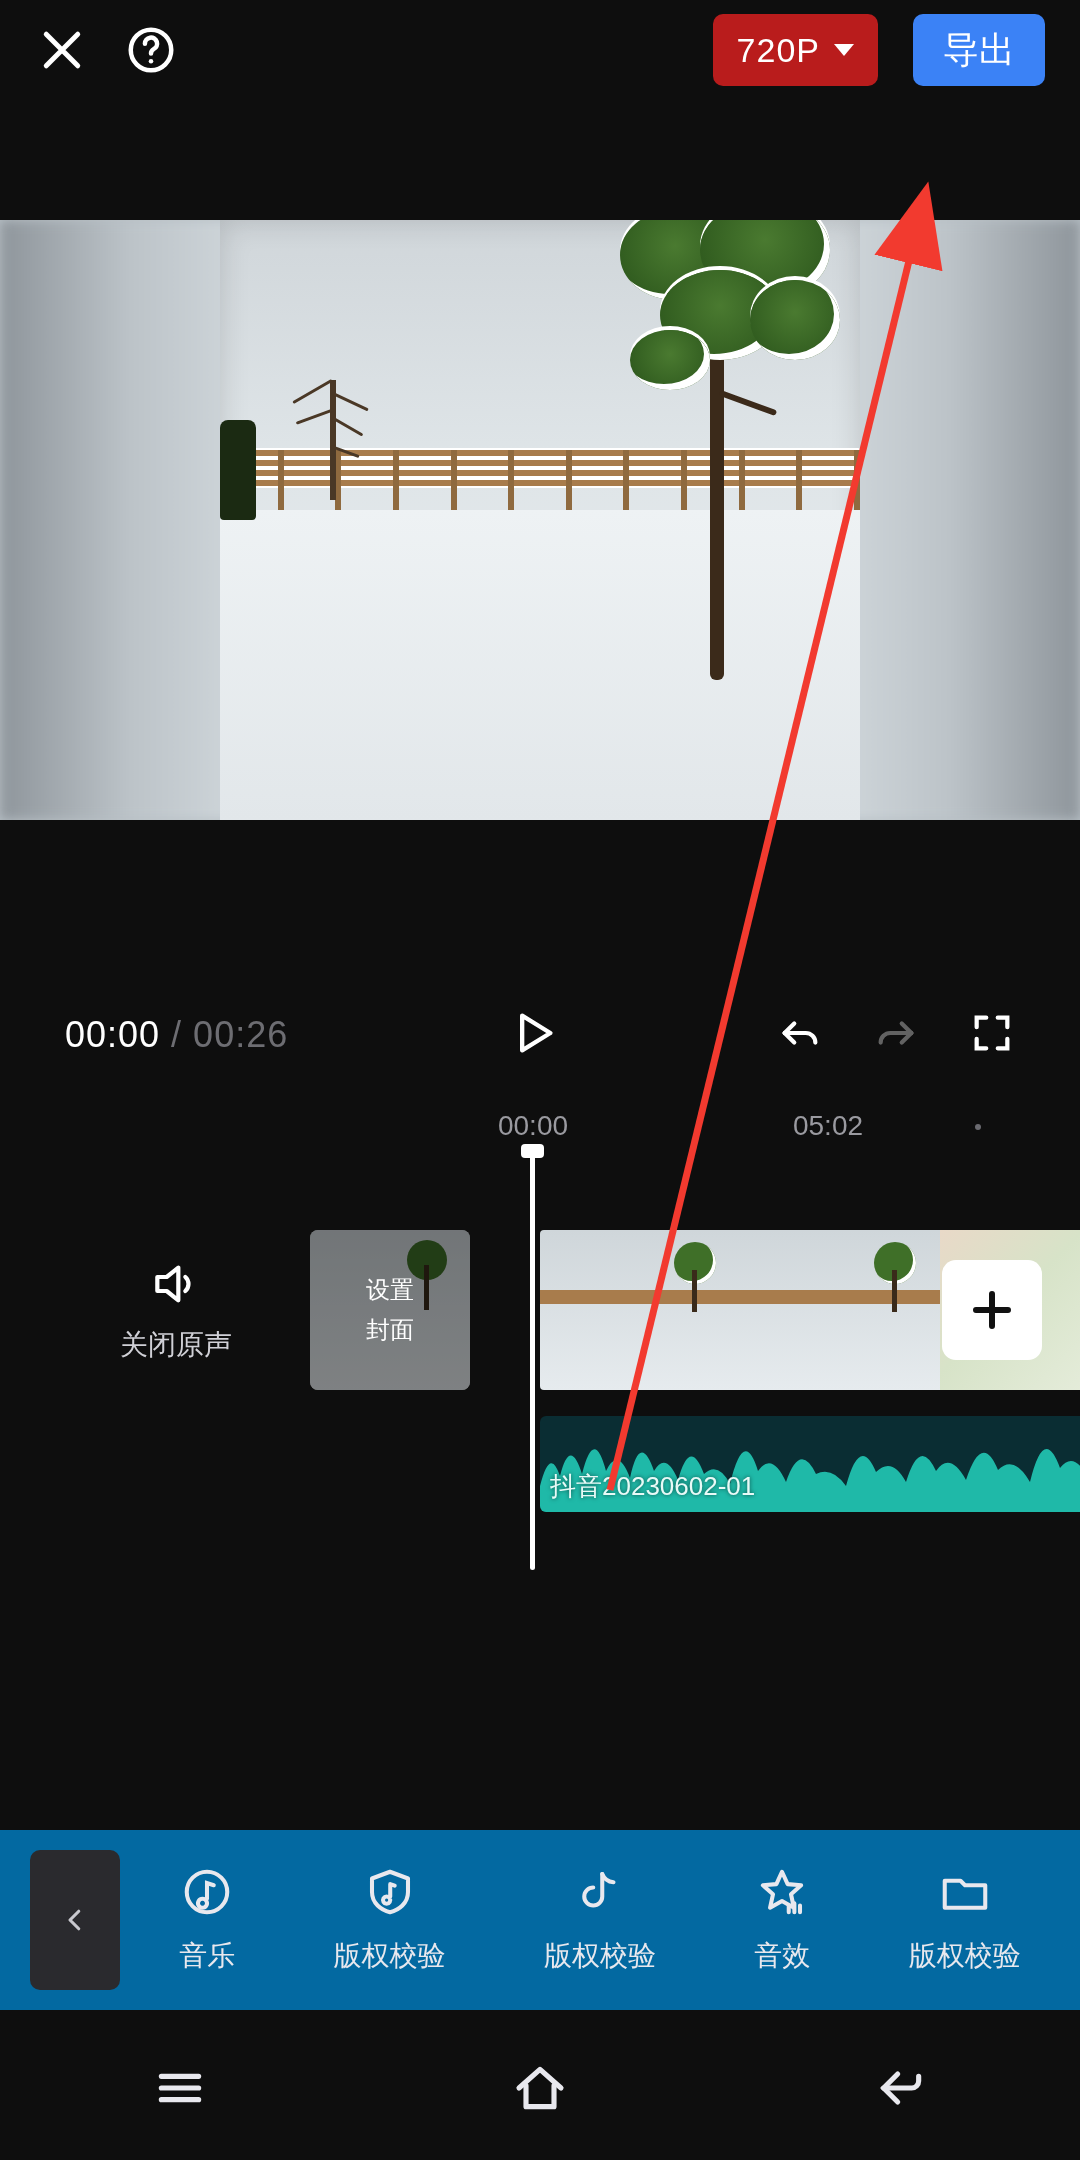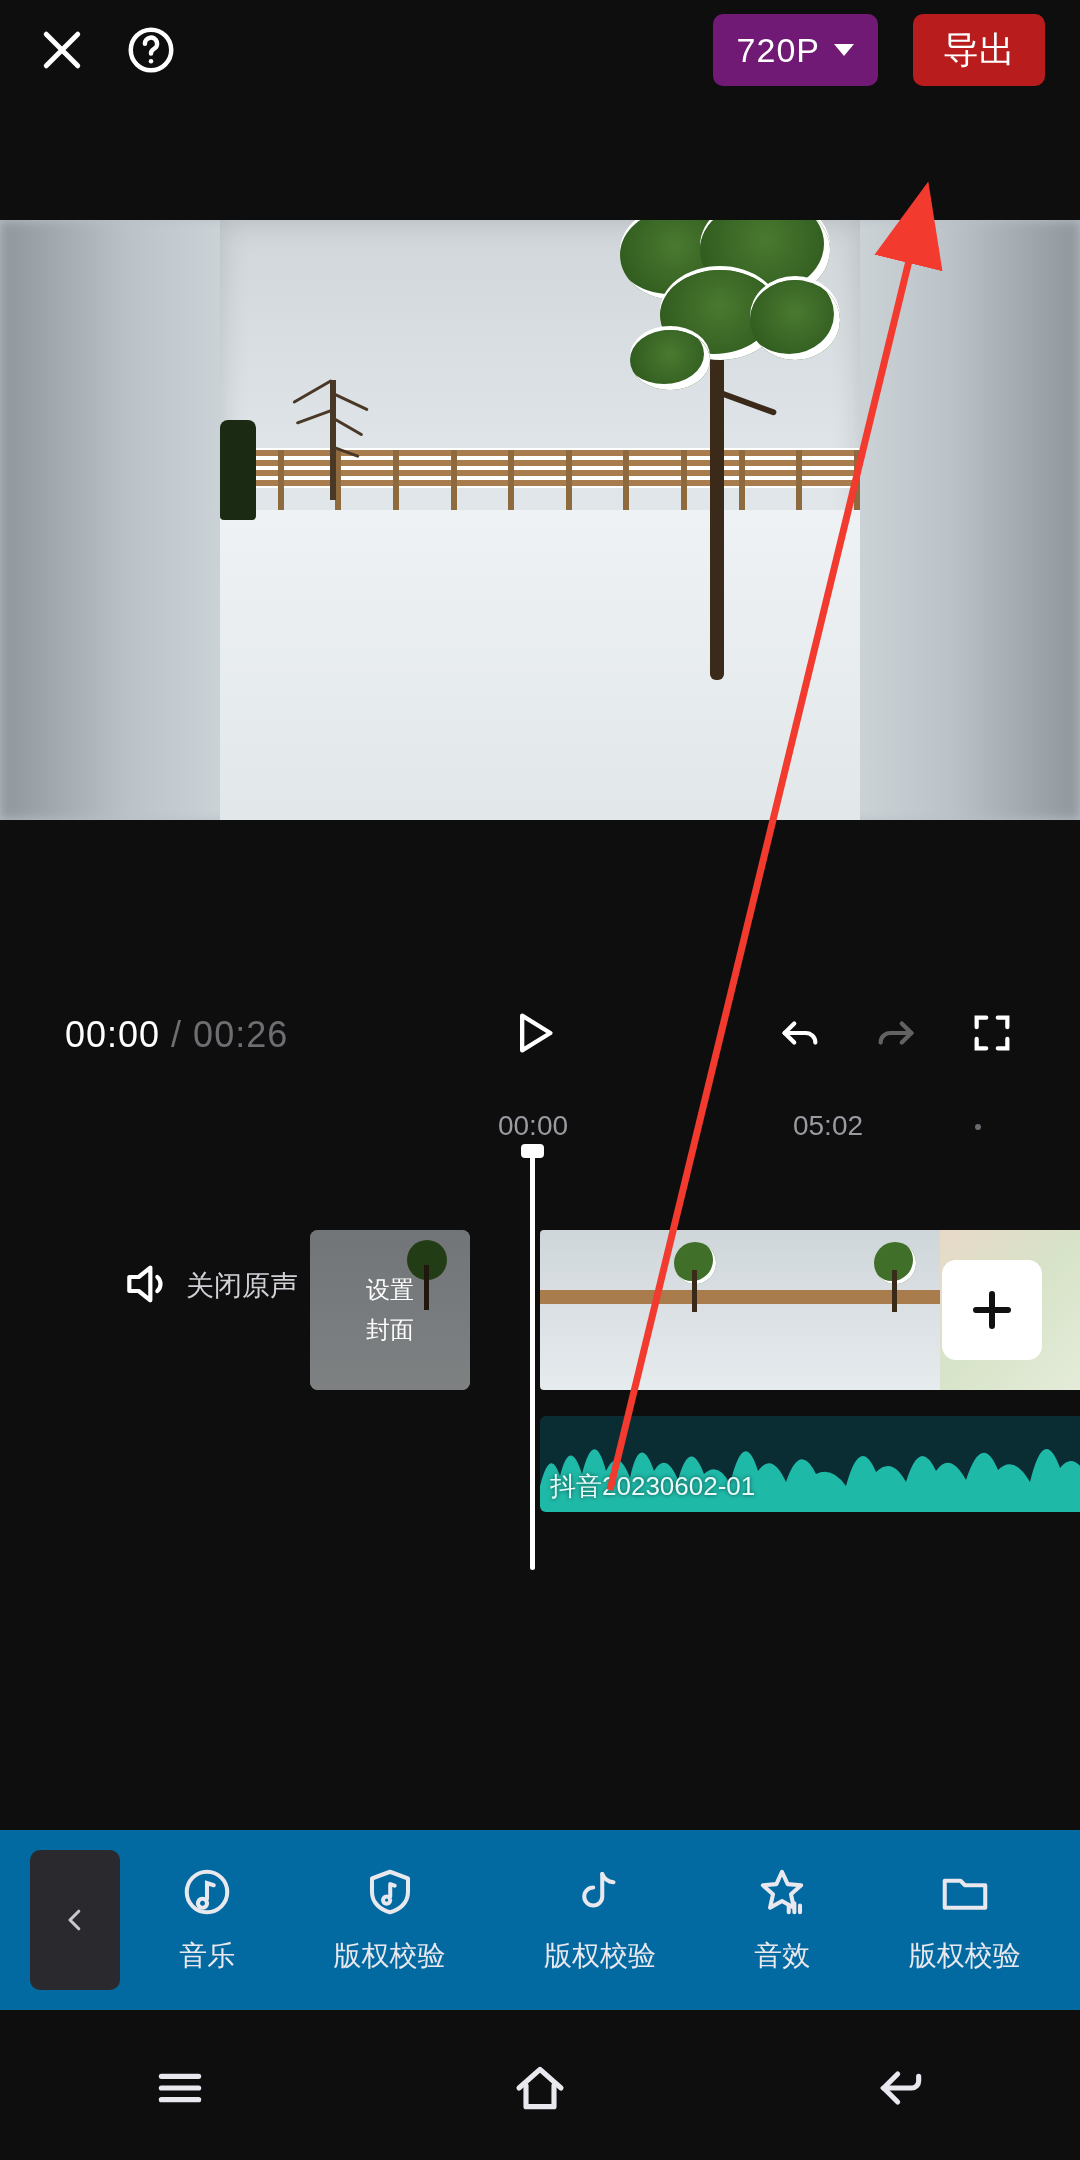--- a/index.html
+++ b/index.html
@@ -4,23 +4,23 @@
 <style>
   * { box-sizing: border-box; margin: 0; padding: 0; }
   html, body { width: 1080px; height: 2160px; background: #000; font-family: -apple-system, "PingFang SC", "Microsoft YaHei", sans-serif; color: #fff; overflow: hidden; }
   .app { width: 1080px; height: 2160px; background: #0e0e0e; position: relative; display: flex; flex-direction: column; }
 
   
   .topbar { height: 100px; display: flex; align-items: center; padding: 0 35px; gap: 35px; }
   .icon-btn { display: inline-flex; align-items: center; justify-content: center; }
   .icon-close svg, .icon-help svg { width: 54px; height: 54px; }
   .topbar-spacer { flex: 1; }
-  .res-btn { background: #701a75; border-radius: 10px; height: 72px; padding: 0 24px; display: flex; align-items: center; gap: 10px; font-size: 34px; color: #fff; letter-spacing: 1px; }
+  .res-btn { background: #b91c1c; border-radius: 10px; height: 72px; padding: 0 24px; display: flex; align-items: center; gap: 10px; font-size: 34px; color: #fff; letter-spacing: 1px; }
   .res-btn .tri { width: 0; height: 0; border-left: 10px solid transparent; border-right: 10px solid transparent; border-top: 12px solid #fff; margin-left: 4px; }
-  .export-btn { background: #b91c1c; border-radius: 10px; height: 72px; padding: 0 30px; font-size: 36px; color: #fff; display: flex; align-items: center; justify-content: center; }
+  .export-btn { background: #3b82f6; border-radius: 10px; height: 72px; padding: 0 30px; font-size: 36px; color: #fff; display: flex; align-items: center; justify-content: center; }
 
   
   .preview-wrap { margin-top: 120px; height: 600px; width: 100%; position: relative; background: #b8c0c6; overflow: hidden; }
   .preview-blur { position: absolute; inset: 0; background: linear-gradient(90deg, #8e959b 0%, #bcc3c8 12%, #d4dbdf 25%, #d4dbdf 75%, #bcc3c8 88%, #8e959b 100%); filter: blur(6px); }
   .preview-main { position: absolute; left: 220px; top: 0; width: 640px; height: 600px; background: linear-gradient(#d0d6da 0%, #dfe5e8 40%, #e9edef 100%); box-shadow: 0 0 30px rgba(0,0,0,0.15) inset; }
   .snow-ground { position: absolute; left:0; right:0; bottom:0; height:310px; background: linear-gradient(#eef2f4, #e2e7ea); }
   .fence { position: absolute; left: 0; right: 0; top: 230px; height: 60px; }
   .fence-rail { height: 6px; background: #a87c4c; margin-bottom: 4px; border-radius: 2px; box-shadow: 0 -2px 0 #fff, 0 2px 0 #fff; }
   .fence-posts { position: absolute; inset:0; display:flex; justify-content:space-between; }
   .fence-posts span { width:6px; height:60px; background:#8f6a3f; }
@@ -45,21 +45,21 @@
 
   
   .ruler { height: 50px; position: relative; margin-top: 30px; }
   .ruler-label { position: absolute; font-size: 28px; color: #9a9aa0; top: 0; transform: translateX(-50%); }
   .ruler-dot { position:absolute; width:6px; height:6px; background:#6a6a70; border-radius:50%; top:14px; transform:translateX(-50%); }
 
   
   .timeline { position: relative; height: 520px; }
   .playhead { position: absolute; left: 530px; top: -10px; width: 5px; height: 420px; background: #fff; border-radius: 3px; z-index: 50; }
   .playhead::before { content:""; position:absolute; left:-9px; top:-6px; width:23px; height:14px; background:#fff; border-radius:4px; }
-  .mute-col { position:absolute; left: 120px; top: 96px; display:flex; align-items:center; gap:10px; }
+  .mute-col { position:absolute; left: 120px; top: 96px; display:flex; flex-direction:column; align-items:center; gap:10px; }
   .mute-col svg { width:56px; height:56px; }
   .mute-col .lbl { font-size: 28px; color: #d0d0d6; }
 
   .cover-box { position:absolute; left: 310px; top: 70px; width: 160px; height: 160px; border-radius: 8px; overflow:hidden; background: linear-gradient(#cfd6da,#e6ebee); display:flex; align-items:center; justify-content:center; }
   .cover-box::after { content:""; position:absolute; inset:0; background: rgba(0,0,0,0.45); }
   .cover-box .cv-tree { position:absolute; right:18px; top:10px; width:50px; height:70px; }
   .cover-box .cv-tree .lt { position:absolute; width:40px; height:40px; left:5px; top:0; background:#3f6f28; border-radius:50%; }
   .cover-box .cv-tree .tk { position:absolute; left:22px; top:25px; width:5px; height:45px; background:#3a2a1a; }
   .cover-box span { position: relative; z-index: 2; font-size: 24px; text-align:center; line-height: 40px; }
 

